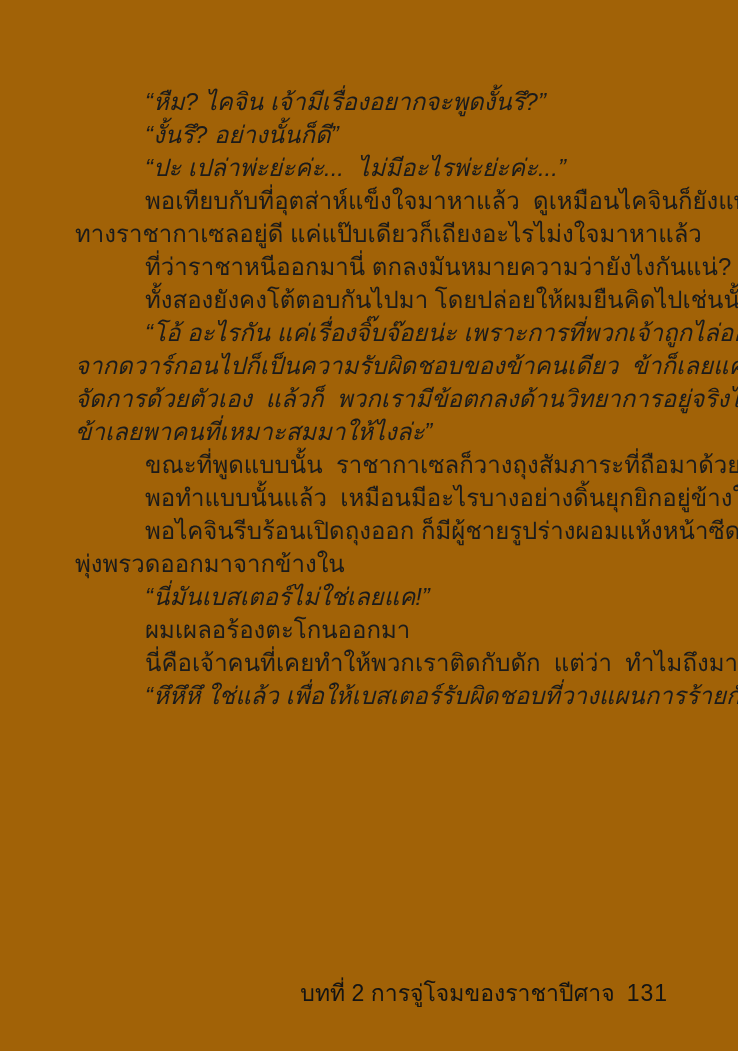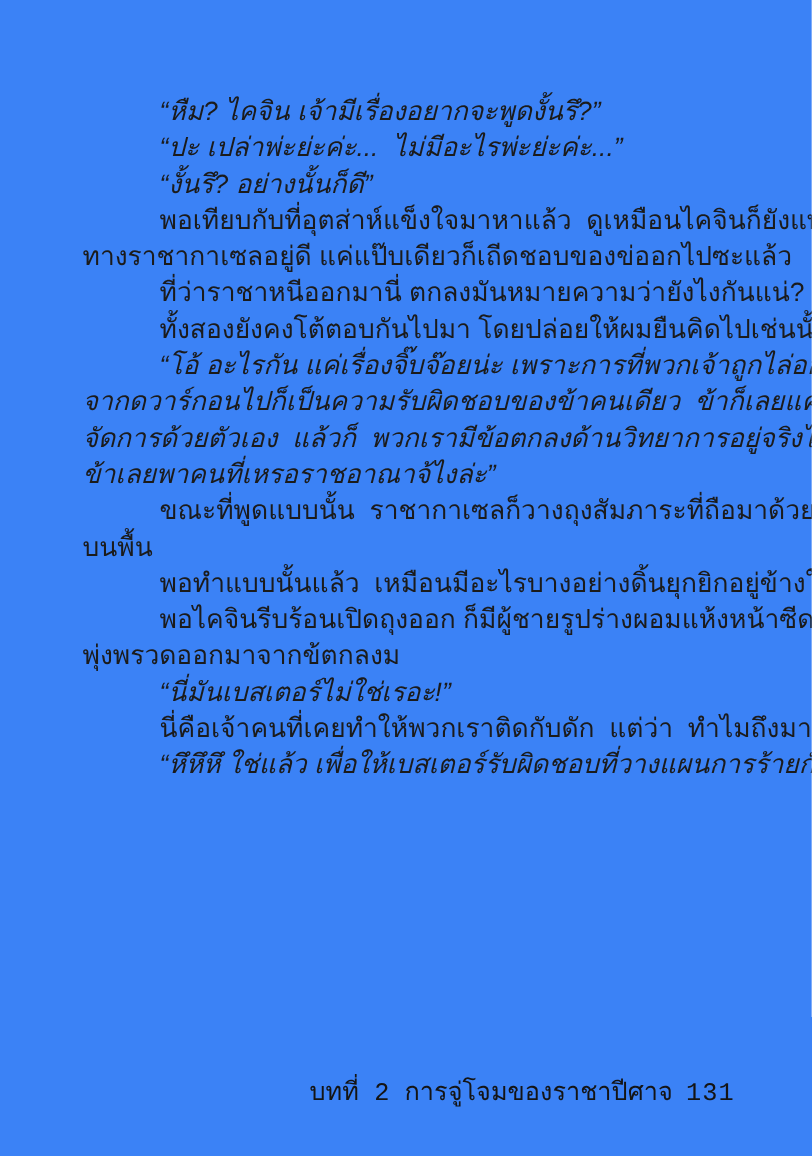--- a/index.html
+++ b/index.html
@@ -4,21 +4,21 @@
 <style>
   html, body {
     margin: 0;
     padding: 0;
     background: #ffffff;
   }
   .page {
     position: relative;
     width: 738px;
     height: 1051px;
-    background: #3b82f6;
+    background: #a16207;
     overflow: hidden;
     font-family: "Liberation Sans", "DejaVu Sans", sans-serif;
     color: #1b1b1b;
   }
   .page-body {
     position: absolute;
     left: 75px;
     top: 85px;
     width: 593px;
     font-size: 24px;
@@ -34,51 +34,51 @@
   }
   .line.italic {
     font-style: italic;
   }
   .page-footer {
     position: absolute;
     top: 948px;
     left: 75px;
     width: 593px;
     text-align: right;
-    font-family: Liberation Mono, monospace;
+    font-family: Liberation Sans, sans-serif;
     font-size: 23px;
     color: #141414;
     white-space: pre;
   }
   .page-footer .page-number {
     margin-left: 12px;
     letter-spacing: 1px;
   }
 </style>
 </head>
 <body>
 
 <div class="page">
   <div class="page-body">
       <div class="line italic indent">“หืม? ไคจิน เจ้ามีเรื่องอยากจะพูดงั้นรึ?”</div>
+      <div class="line italic indent">“งั้นรึ? อย่างนั้นก็ดี”</div>
       <div class="line italic indent">“ปะ เปล่าพ่ะย่ะค่ะ...  ไม่มีอะไรพ่ะย่ะค่ะ...”</div>
-      <div class="line italic indent">“งั้นรึ? อย่างนั้นก็ดี”</div>
       <div class="line indent">พอเทียบกับที่อุตส่าห์แข็งใจมาหาแล้ว  ดูเหมือนไคจินก็ยังแพ้</div>
-      <div class="line">ทางราชากาเซลอยู่ดี แค่แป๊บเดียวก็เถีดชอบของข่ออกไปซะแล้ว</div>
+      <div class="line">ทางราชากาเซลอยู่ดี แค่แป๊บเดียวก็เถียงอะไรไม่งใจมาหาแล้ว</div>
       <div class="line indent">ที่ว่าราชาหนีออกมานี่ ตกลงมันหมายความว่ายังไงกันแน่? ให้</div>
       <div class="line indent">ทั้งสองยังคงโต้ตอบกันไปมา โดยปล่อยให้ผมยืนคิดไปเช่นนั้น</div>
       <div class="line italic indent">“โอ้ อะไรกัน แค่เรื่องจิ๊บจ๊อยน่ะ เพราะการที่พวกเจ้าถูกไล่ออก</div>
       <div class="line italic">จากดวาร์กอนไปก็เป็นความรับผิดชอบของข้าคนเดียว  ข้าก็เลยแค่มา</div>
       <div class="line italic">จัดการด้วยตัวเอง  แล้วก็  พวกเรามีข้อตกลงด้านวิทยาการอยู่จริงไหม?</div>
-      <div class="line italic">ข้าเลยพาคนที่เหรอราชอาณาจ้ไงล่ะ”</div>
+      <div class="line italic">ข้าเลยพาคนที่เหมาะสมมาให้ไงล่ะ”</div>
       <div class="line indent">ขณะที่พูดแบบนั้น  ราชากาเซลก็วางถุงสัมภาระที่ถือมาด้วยลง</div>
-      <div class="line">บนพื้น</div>
       <div class="line indent">พอทำแบบนั้นแล้ว  เหมือนมีอะไรบางอย่างดิ้นยุกยิกอยู่ข้างใน</div>
       <div class="line indent">พอไคจินรีบร้อนเปิดถุงออก ก็มีผู้ชายรูปร่างผอมแห้งหน้าซีดเผือด</div>
-      <div class="line">พุ่งพรวดออกมาจากข้ตกลงม</div>
-      <div class="line italic indent">“นี่มันเบสเตอร์ไม่ใช่เรอะ!”</div>
+      <div class="line">พุ่งพรวดออกมาจากข้างใน</div>
+      <div class="line italic indent">“นี่มันเบสเตอร์ไม่ใช่เลยแค!”</div>
+      <div class="line indent">ผมเผลอร้องตะโกนออกมา</div>
       <div class="line indent">นี่คือเจ้าคนที่เคยทำให้พวกเราติดกับดัก  แต่ว่า  ทำไมถึงมาอยู่</div>
       <div class="line italic indent">“หึหึหึ ใช่แล้ว เพื่อให้เบสเตอร์รับผิดชอบที่วางแผนการร้ายกับ</div>
     </div>
   <div class="page-footer">
     <span>บทที่ 2 การจู่โจมของราชาปีศาจ</span><span class="page-number">131</span>
   </div>
 </div>
 
 </body></html>

